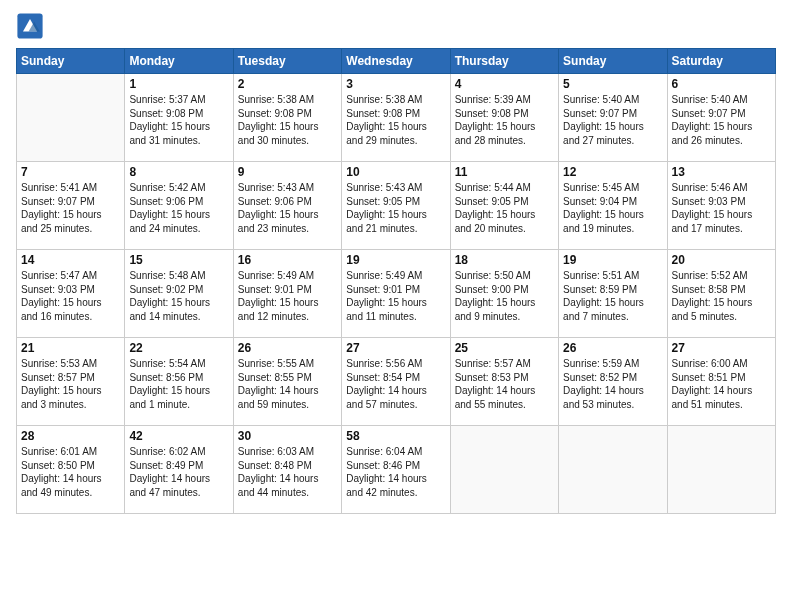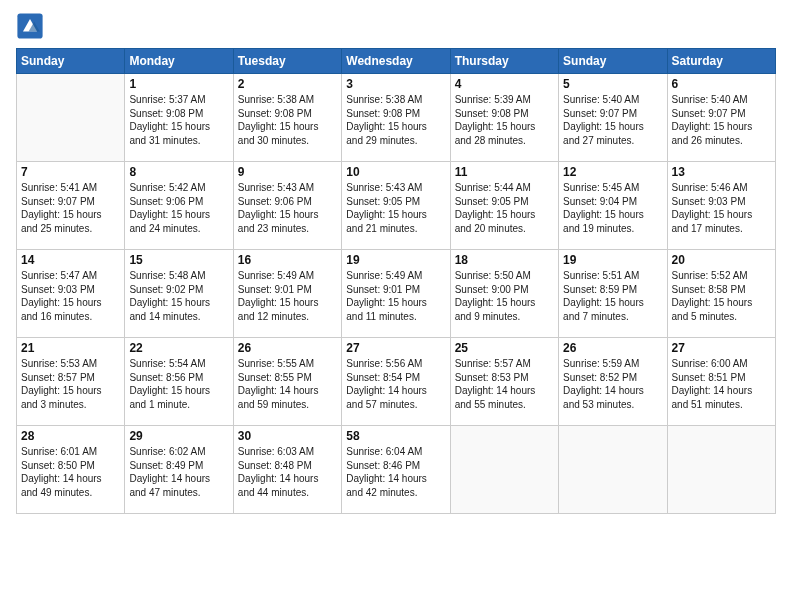--- a/index.html
+++ b/index.html
@@ -238,21 +238,21 @@
             <div class="day-number">27</div>
             <div class="day-info">Sunrise: 6:00 AM<br>Sunset: 8:51 PM<br>Daylight: 14 hours and 51 minutes.</div>
           </td>
         </tr>
         <tr>
           <td>
             <div class="day-number">28</div>
             <div class="day-info">Sunrise: 6:01 AM<br>Sunset: 8:50 PM<br>Daylight: 14 hours and 49 minutes.</div>
           </td>
           <td>
-            <div class="day-number">29</div>
+            <div class="day-number">42</div>
             <div class="day-info">Sunrise: 6:02 AM<br>Sunset: 8:49 PM<br>Daylight: 14 hours and 47 minutes.</div>
           </td>
           <td>
             <div class="day-number">30</div>
             <div class="day-info">Sunrise: 6:03 AM<br>Sunset: 8:48 PM<br>Daylight: 14 hours and 44 minutes.</div>
           </td>
           <td>
             <div class="day-number">58</div>
             <div class="day-info">Sunrise: 6:04 AM<br>Sunset: 8:46 PM<br>Daylight: 14 hours and 42 minutes.</div>
           </td>

